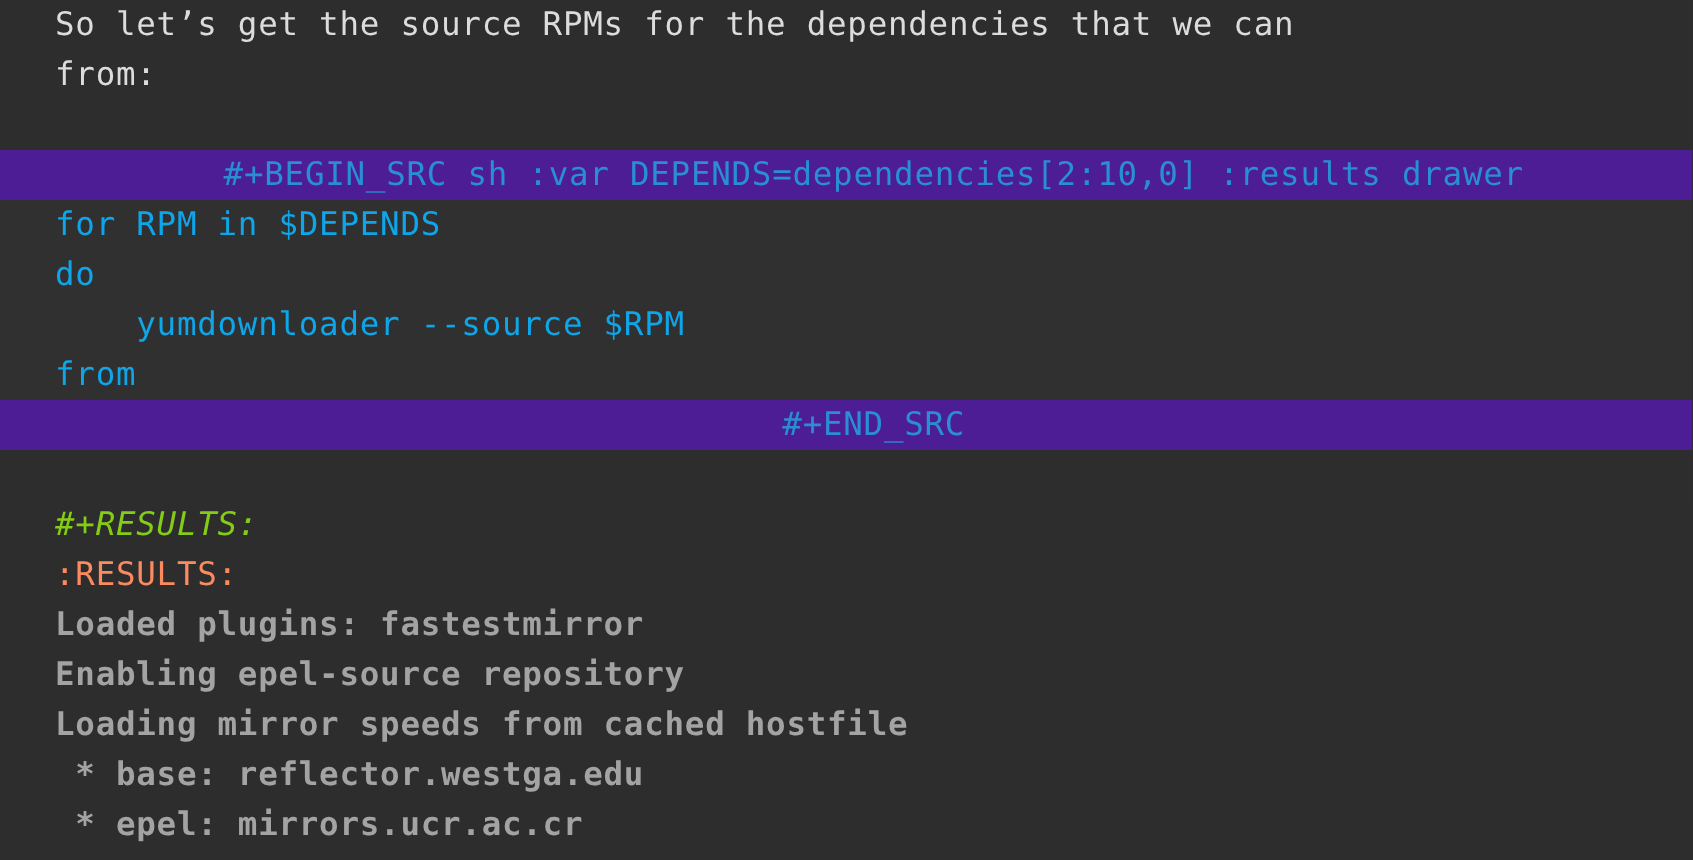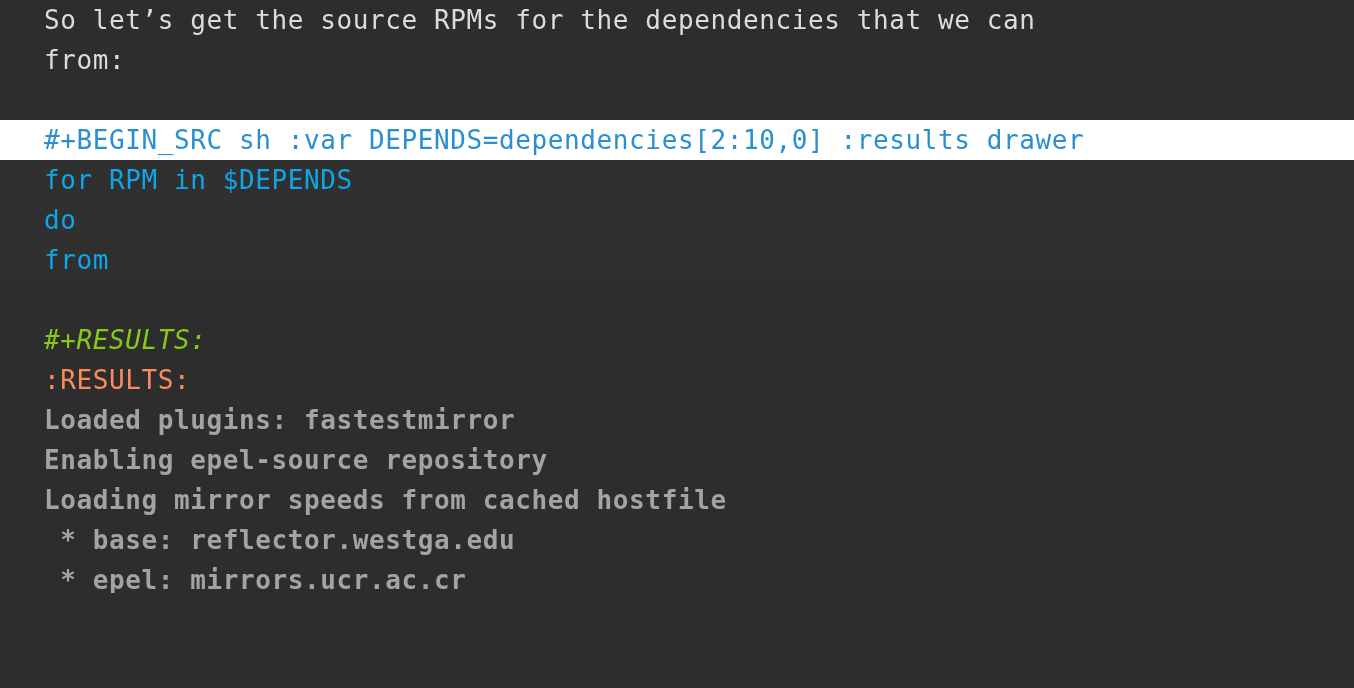--- a/index.html
+++ b/index.html
@@ -40,22 +40,23 @@
   
   .blank {
     height: 40px;
   }
 
   
   .src-block {
     background: #2f2f2f;
   }
   .src-delim {
-    background: #ffffff;
+    background: #4c1d95;
     color: #2a8fd0;
+    text-align: center;
   }
   .src-body {
     color: #0ea5e9;
     background: #303030;
   }
 
   
   .results-keyword {
     color: #84cc16;
     font-style: italic;
@@ -81,21 +82,23 @@
 
   <div class="line prose">So let’s get the source RPMs for the dependencies that we can</div>
   <div class="line prose">from:</div>
 
   <div class="blank"></div>
 
   <div class="src-block">
     <div class="line src-delim">#+BEGIN_SRC sh :var DEPENDS=dependencies[2:10,0] :results drawer</div>
     <div class="line src-body">for RPM in $DEPENDS</div>
     <div class="line src-body">do</div>
+    <div class="line src-body">    yumdownloader --source $RPM</div>
     <div class="line src-body">from</div>
+    <div class="line src-delim">#+END_SRC</div>
   </div>
 
   <div class="blank"></div>
 
   <div class="results">
     <div class="line results-keyword">#+RESULTS:</div>
     <div class="line results-drawer-delim">:RESULTS:</div>
     <div class="line results-output">Loaded plugins: fastestmirror</div>
     <div class="line results-output">Enabling epel-source repository</div>
     <div class="line results-output">Loading mirror speeds from cached hostfile</div>

